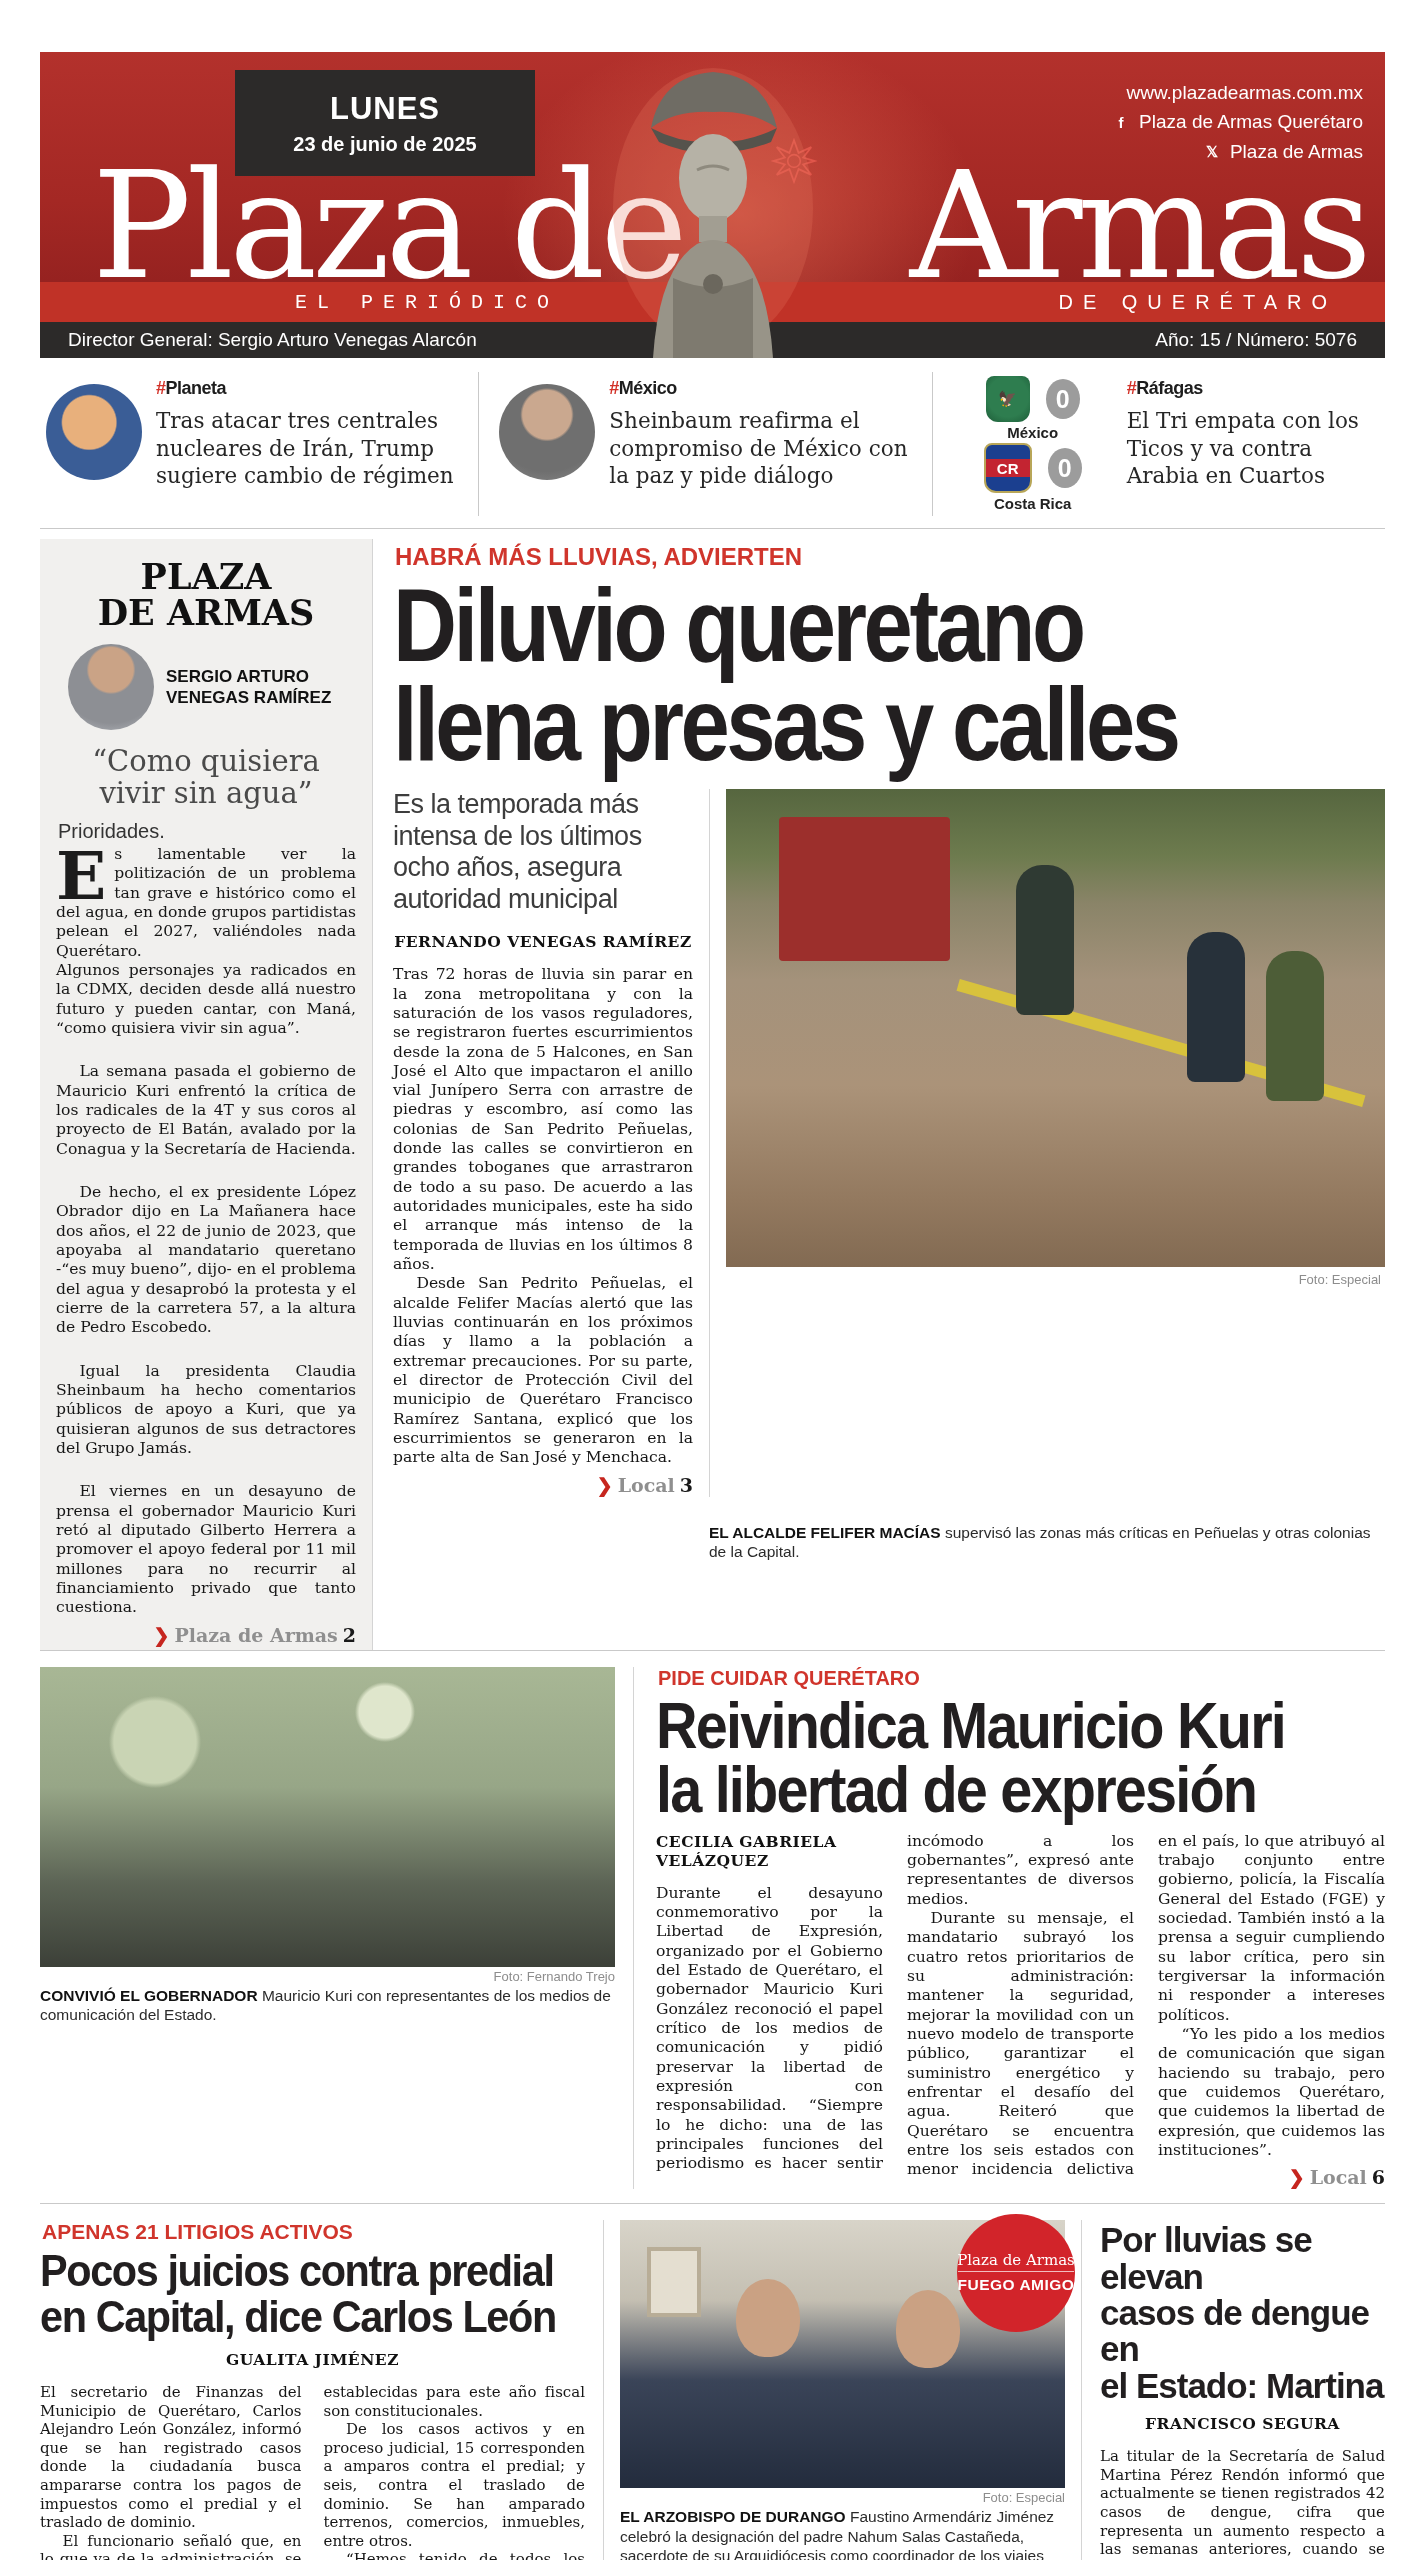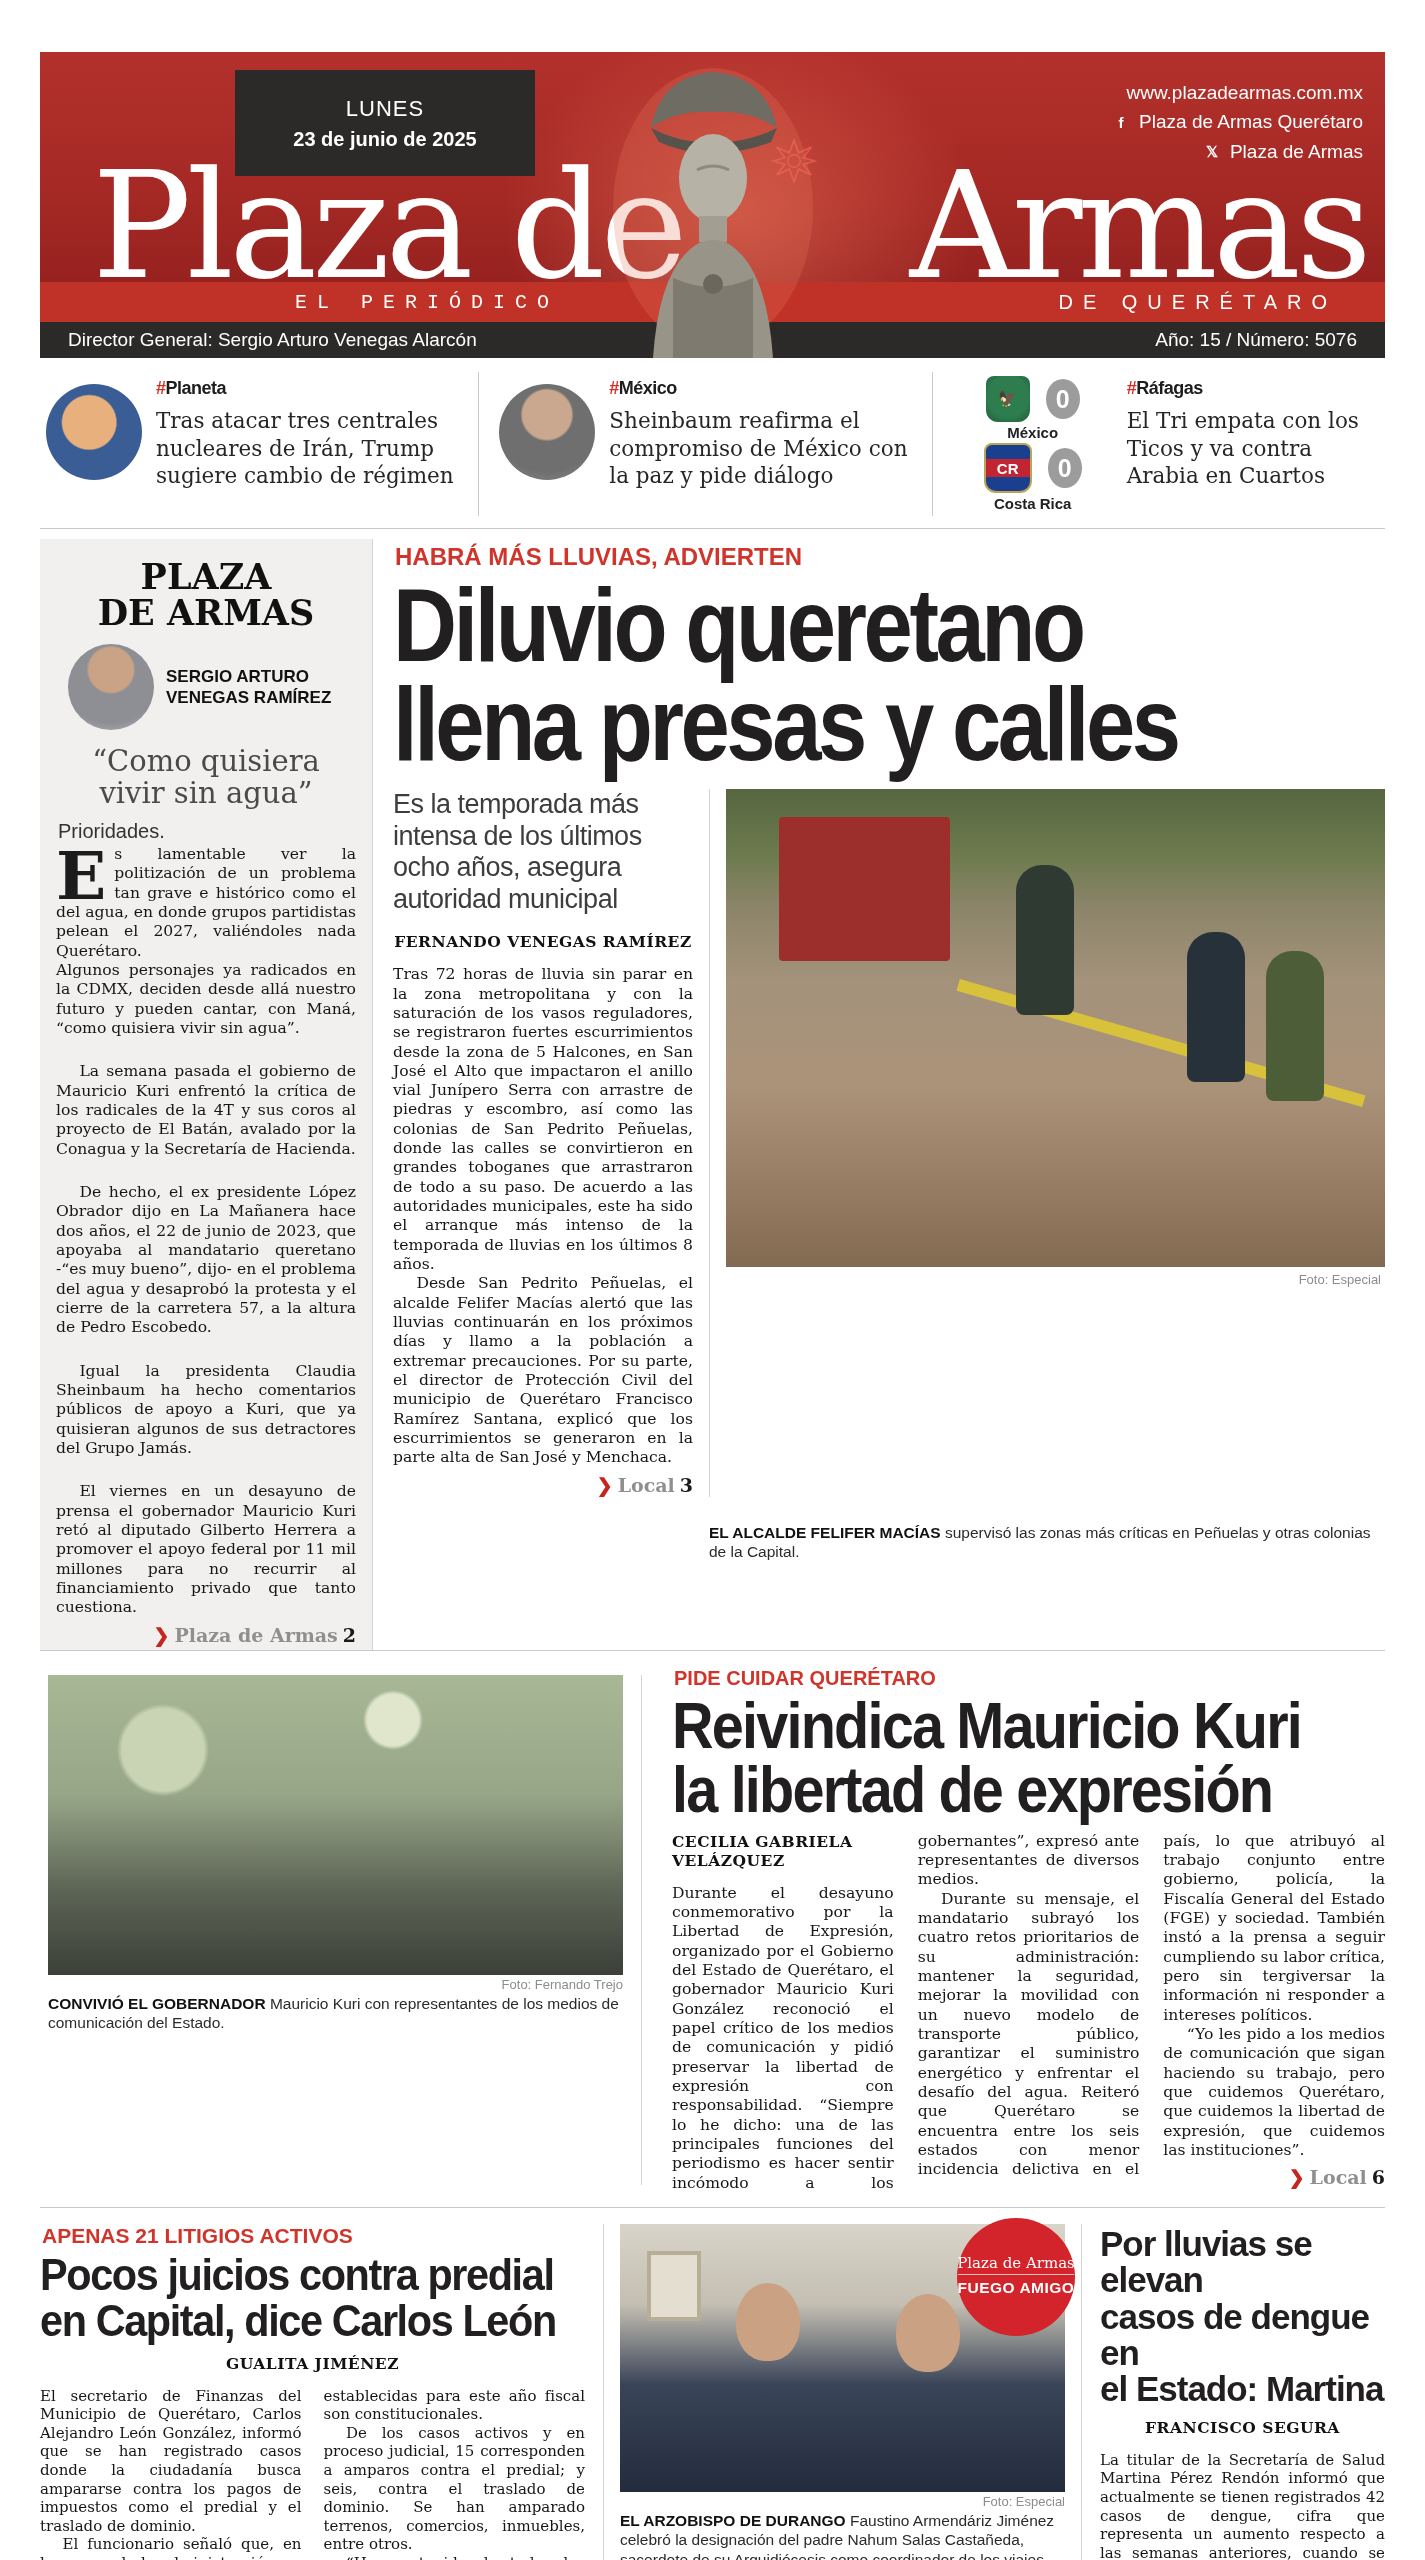--- a/index.html
+++ b/index.html
@@ -6,21 +6,21 @@
   .page{position:relative;width:1425px;height:2560px;background:#fff;overflow:hidden;
         font-family:"Liberation Sans",sans-serif;color:#1d1d1d;}
 
   
   .masthead{position:relative;margin:52px 40px 0 40px;height:270px;
     background:linear-gradient(180deg,#b3312c 0%,#a42824 55%,#8f1f1e 100%);}
   .masthead::before{content:"";position:absolute;inset:0;
     background:radial-gradient(ellipse 340px 260px at 52% 60%,rgba(255,132,100,.42),rgba(255,132,100,0) 70%);}
   .datebox{position:absolute;left:195px;top:18px;width:300px;height:106px;background:#2c2a29;
     color:#fff;display:flex;flex-direction:column;align-items:center;justify-content:center;gap:6px;}
-  .datebox .day{font-size:22px;font-weight:normal;letter-spacing:1px;}
+  .datebox .day{font-size:31px;font-weight:bold;letter-spacing:1px;}
   .datebox .date{font-size:20px;font-weight:bold;}
   .social{position:absolute;right:22px;top:26px;text-align:right;color:#fff;font-size:19px;line-height:1.55;}
   .social .row{display:flex;justify-content:flex-end;align-items:center;gap:8px;}
   .soc-ic{display:inline-flex;width:20px;height:20px;border-radius:3px;align-items:center;justify-content:center;
     font-weight:bold;font-size:15px;color:#fff;}
   .mast-title{position:absolute;bottom:22px;color:#fff;font-family:"DejaVu Serif",serif;
     font-size:148px;line-height:1;letter-spacing:-5px;white-space:nowrap;}
   .mast-title.left{left:52px;}
   .mast-title.right{right:18px;}
   .periodico{position:absolute;left:0;right:0;bottom:0;height:40px;background:#c03227;
@@ -272,21 +272,21 @@
           <div class="photocredit">Foto: Especial</div>
         </figure>
       </div>
       <div class="caption lead-captionrow">
         <b>EL ALCALDE FELIFER MACÍAS</b><span> supervisó las zonas más críticas en Peñuelas y otras colonias de la Capital.</span>
       </div>
     </section>
   </div>
 
   <section class="second">
-    <figure class="sec-fig" style="margin:8px;">
+    <figure class="sec-fig" style="margin:0;">
       <div class="sec-photo"></div>
       <div class="photocredit" style="position:static;text-align:right;margin-top:2px;">Foto: Fernando Trejo</div>
       <figcaption class="caption" style="margin-top:2px;">
         <b>CONVIVIÓ EL GOBERNADOR</b><span> Mauricio Kuri con representantes de los medios de comunicación del Estado.</span>
       </figcaption>
     </figure>
     <div class="sec-right">
       <div class="kicker" style="font-size:20px;">PIDE CUIDAR QUERÉTARO</div>
       <h2 class="sec-head">
         <div>Reivindica Mauricio Kuri</div>

